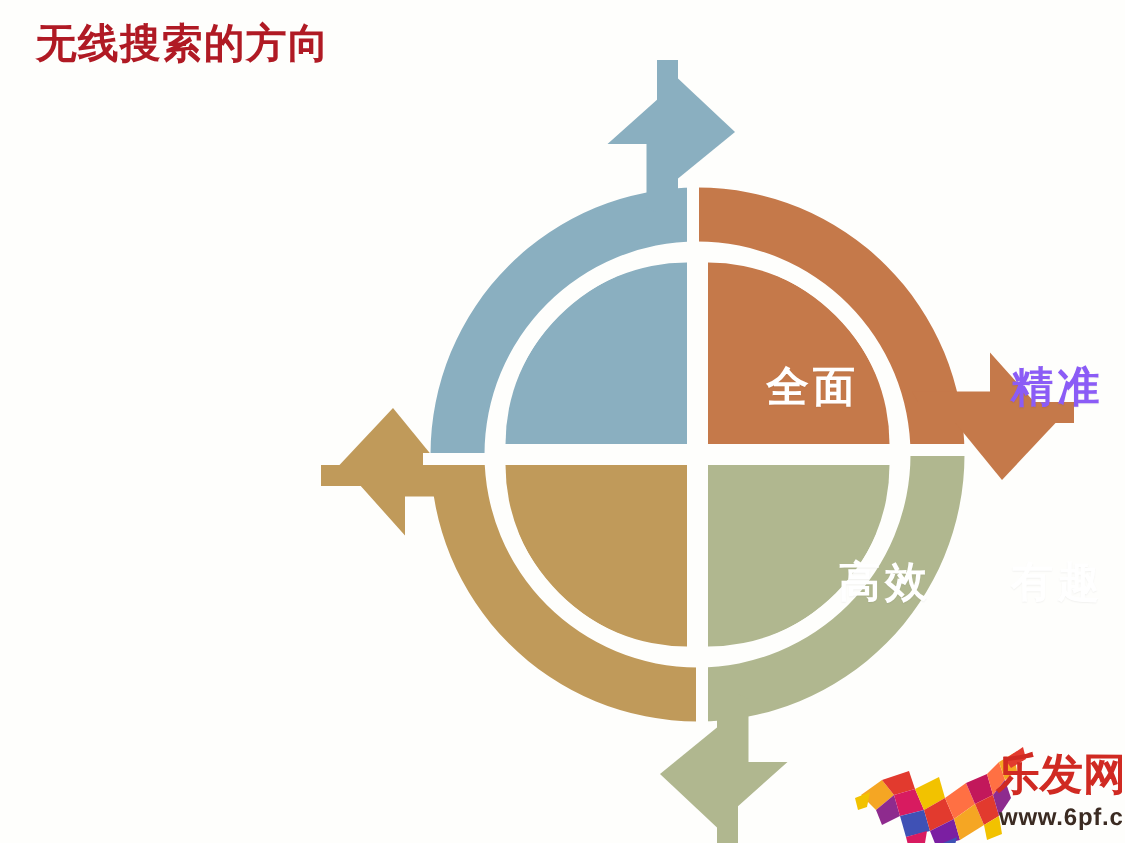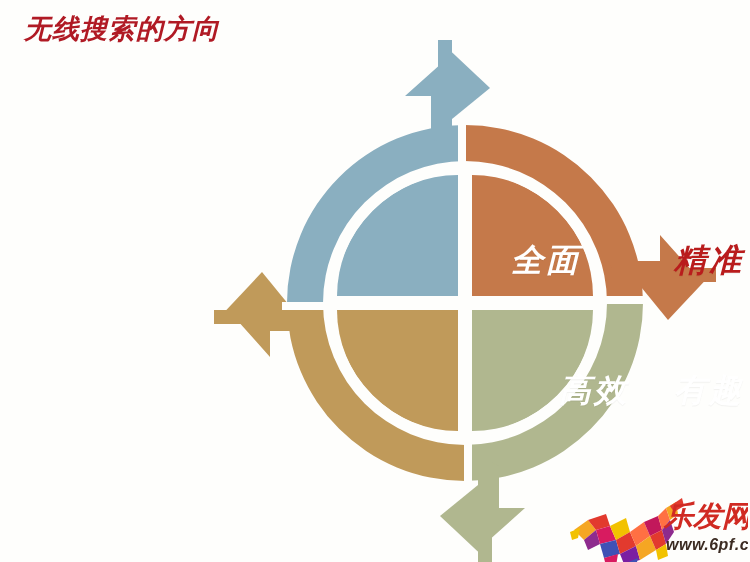--- a/index.html
+++ b/index.html
@@ -36,21 +36,21 @@
   #diagram {
     position: absolute;
     left: 190px;
     top: 20px;
     width: 540px;
     height: 560px;
   }
   .quad-label {
     position: absolute;
     color: #ffffff;
-    font-size: 32px;
+    font-size: 28px;
     font-weight: bold;
     letter-spacing: 3px;
     white-space: nowrap;
     text-shadow: 0 1px 1px rgba(0,0,0,0.05);
   }
   #lbl-tl { left: 321px; top: 219px; }
   #lbl-tr { left: 484px; top: 219px; }
   #lbl-bl { left: 321px; top: 349px; }
   #lbl-br { left: 484px; top: 349px; }
 
@@ -58,21 +58,21 @@
     position: absolute;
     left: 566px;
     top: 496px;
     width: 182px;
     height: 72px;
   }
 </style>
 </head>
 <body>
 
-<div id="slide" style="background: rgb(254, 254, 252); font-style: italic;">
+<div id="slide" style="background: rgb(254, 254, 252);">
 
   <div id="title" style="color: rgb(176, 26, 36);">无线搜索的方向</div>
 
   <div id="diagram">
     <svg width="540" height="560" viewBox="0 0 540 560">
 
       <path fill="#8aafc0" d="M 97 283
                A 178 178 0 0 1 275 105
                L 275 141
                A 142 142 0 0 0 133 283
@@ -204,21 +204,21 @@
         <rect x="410" y="276" width="48" height="8" fill="#fefefc"></rect>
 
         <rect x="274" y="418" width="8" height="48" fill="#fefefc"></rect>
 
         <rect x="92" y="282" width="48" height="8" fill="#fefefc"></rect>
       </g>
 
     </svg>
 
     <div class="quad-label" id="lbl-tl" style="color: rgb(255, 255, 255);">全面</div>
-    <div class="quad-label" id="lbl-tr" style="color: #b91c1c;">精准</div>
+    <div class="quad-label" id="lbl-tr" style="color: #8b5cf6;">精准</div>
     <div class="quad-label" id="lbl-br" style="color: rgb(255, 255, 255);">有趣</div>
     <div class="quad-label" id="lbl-bl" style="color: rgb(255, 255, 255); margin-left: 48px;">高效</div>
   </div>
 
   <div id="logo">
     <svg width="182" height="72" viewBox="0 0 182 72">
       <g>
         <polygon points="8,34 22,24 30,34 18,44" fill="#f5a623"></polygon>
         <polygon points="22,24 40,18 44,30 30,34" fill="#e23a2e"></polygon>
         <polygon points="18,44 30,34 34,48 22,54" fill="#8e2b8e"></polygon>

